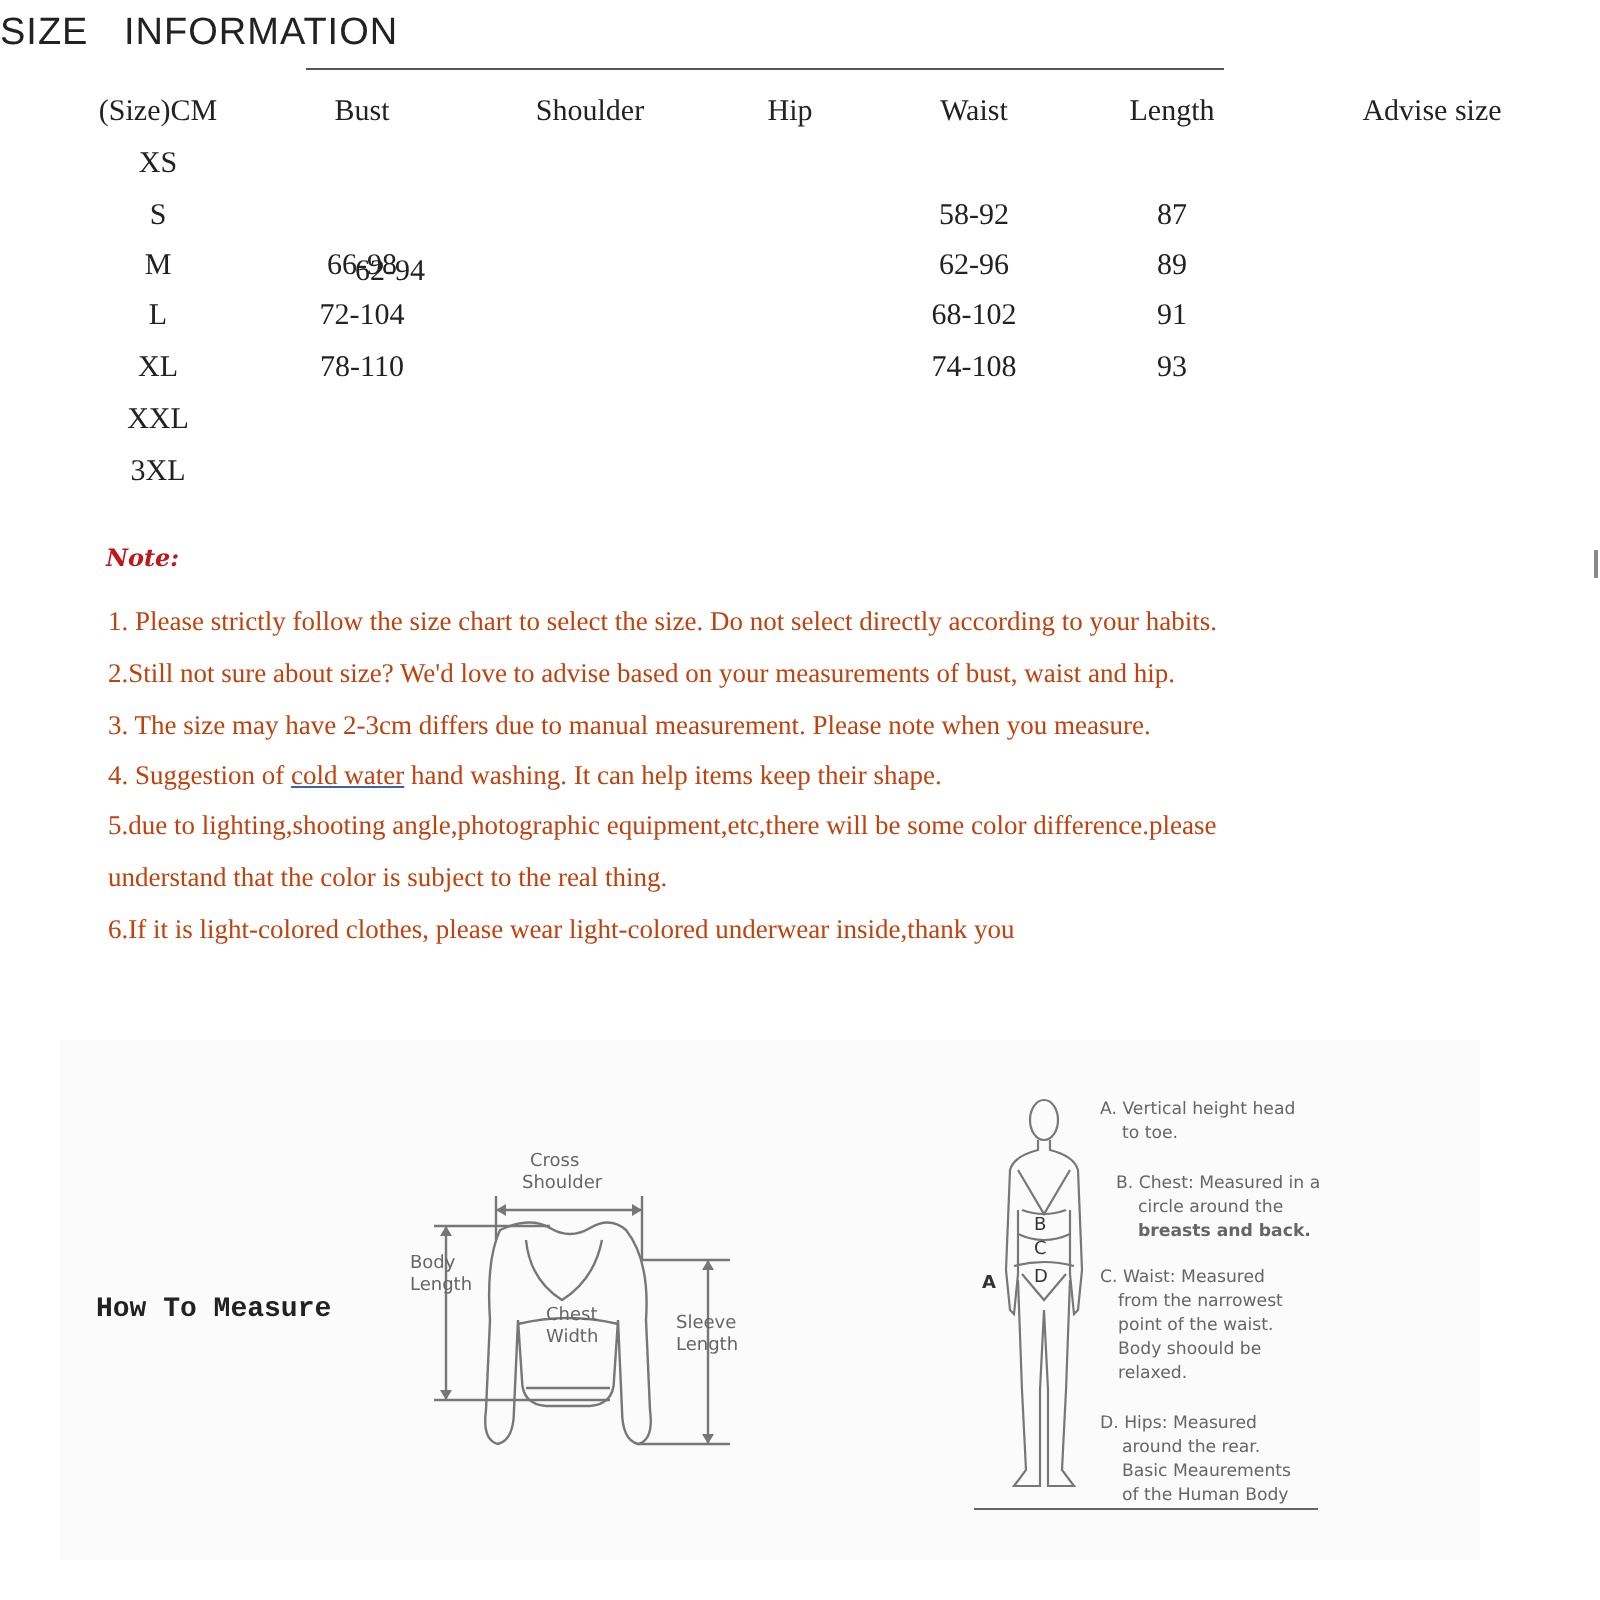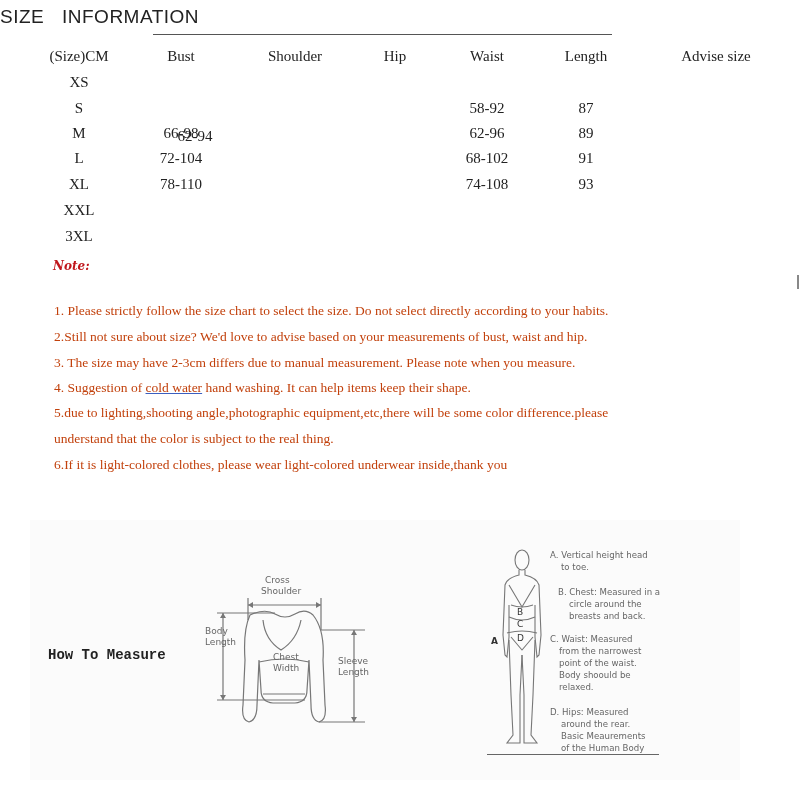--- a/index.html
+++ b/index.html
@@ -1,20 +1,20 @@
 <!DOCTYPE html>
 <html><head>
 <meta charset="utf-8">
 <style>
   html, body { margin:0; padding:0; background:#ffffff; }
   body { width:800px; height:800px; position:relative; overflow:hidden; color:#222; font-family:"Liberation Serif", "DejaVu Serif", serif; }
   .title { position:absolute; left:0; width:800px; top:6px; font-family:"Liberation Sans", sans-serif; font-size:19px; letter-spacing:0.5px; color:#222; word-spacing:12px; }
   .title-rule { position:absolute; left:153px; top:34px; width:459px; height:1px; background:#555; }
   .cell { position:absolute; font-size:15px; text-align:center; color:#222; white-space:nowrap; }
-  .note-label { position:absolute; left:53px; top:259px; font-family:"DejaVu Serif", serif; font-style:italic; font-size:12px; color:#c0161c; font-weight:bold; }
+  .note-label { position:absolute; left:53px; top:272px; font-family:"DejaVu Serif", serif; font-style:italic; font-size:12px; color:#c0161c; font-weight:bold; }
   .note-line { position:absolute; left:54px; font-size:13.5px; color:#c2410c; white-space:nowrap; }
   .underline-link { text-decoration:underline; text-decoration-color:#3b5fc0; }
   .right-mark { position:absolute; left:797px; top:275px; width:2px; height:14px; background:#888; }
   .panel { position:absolute; left:30px; top:520px; width:710px; height:260px; background:#fbfbfb; }
   .how-to { position:absolute; left:48px; top:647px; font-family:"Liberation Mono", "DejaVu Sans Mono", monospace; font-size:14px; font-weight:bold; color:#222; }
   .diag-text { font-family:"DejaVu Sans", sans-serif; font-size:9px; fill:#666; }
   .body-text { position:absolute; font-family:"DejaVu Sans", sans-serif; font-size:8.6px; color:#666; line-height:12px; white-space:nowrap; }
 </style>
 </head>
 <body>
@@ -142,21 +142,21 @@
 </svg>
 <div style="position:absolute;left:487px;top:754px;width:172px;height:1px;background:#666;"></div>
 
 <div class="body-text" style="left:550px;top:549px;">
   <div>A. Vertical height head</div>
   <div style="padding-left:11px;">to toe.</div>
 </div>
 <div class="body-text" style="left:558px;top:586px;">
   <div>B. Chest: Measured in a</div>
   <div style="padding-left:11px;">circle around the</div>
-  <div style="padding-left:11px;">breasts and back.</div>
+  <div style="padding-left:11px;font-weight:bold;">breasts and back.</div>
 </div>
 <div class="body-text" style="left:550px;top:633px;">
   <div>C. Waist: Measured</div>
   <div style="padding-left:9px;">from the narrowest</div>
   <div style="padding-left:9px;">point of the waist.</div>
   <div style="padding-left:9px;">Body shoould be</div>
   <div style="padding-left:9px;">relaxed.</div>
 </div>
 <div class="body-text" style="left:550px;top:706px;">
   <div>D. Hips: Measured</div>

